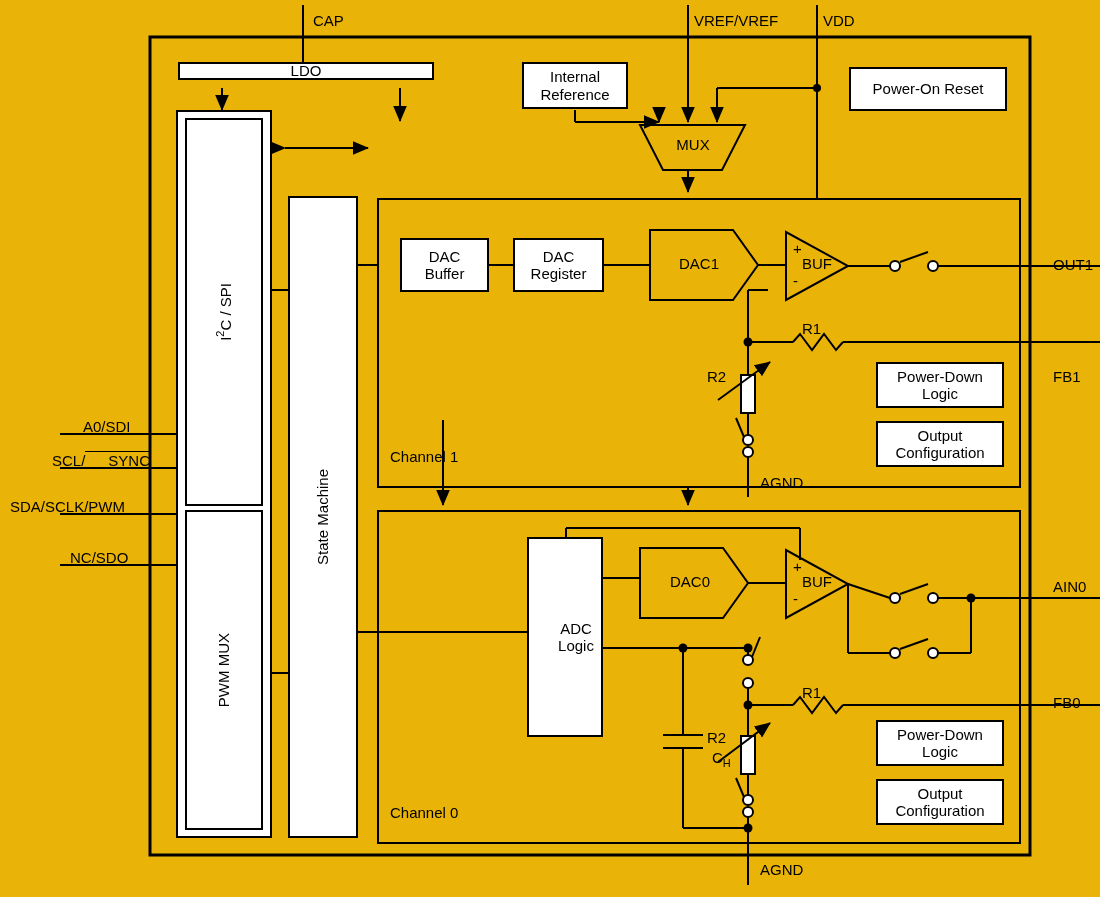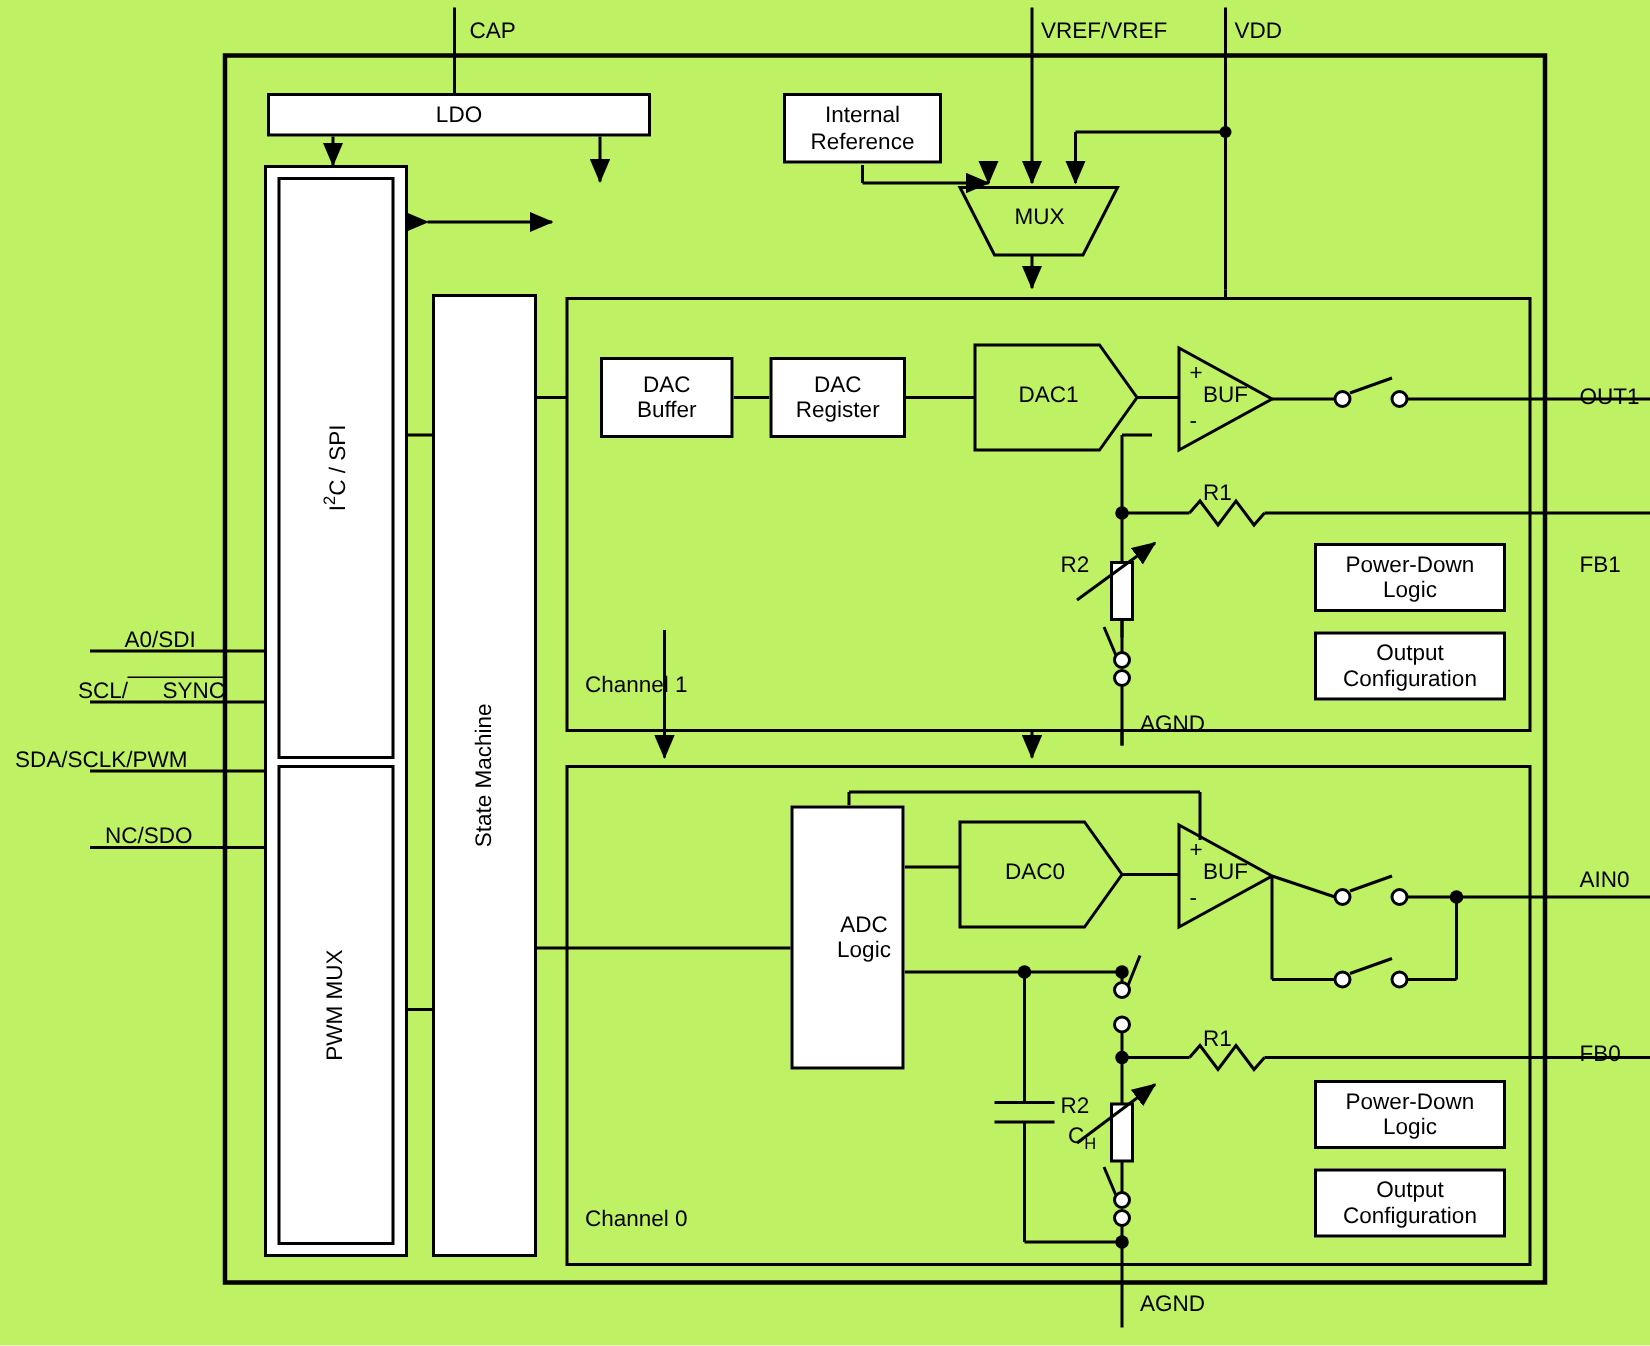--- a/index.html
+++ b/index.html
@@ -7,21 +7,21 @@
     padding: 0;
     background: #ffffff;
   }
   body {
     font-family: "Liberation Sans", sans-serif;
   }
   #canvas {
     position: relative;
     width: 1100px;
     height: 897px;
-    background: #bef264;
+    background: #eab308;
     overflow: hidden;
   }
   .lbl {
     position: absolute;
     font-size: 15px;
     color: #000;
     line-height: 1.15;
     white-space: pre;
     text-align: center;
   }
@@ -220,27 +220,30 @@
   <div class="lbl" style="left:10px;top:498px;"><span>SDA/SCLK/PWM</span></div>
   <div class="lbl" style="left:70px;top:549px;"><span>NC/SDO</span></div>
 
   <div class="lbl" style="left:1053px;top:256px;"><span>OUT1</span></div>
   <div class="lbl" style="left:1053px;top:332px;margin-top:36px;"><span>FB1</span></div>
   <div class="lbl" style="left:1053px;top:578px;"><span>AIN0</span></div>
   <div class="lbl" style="left:1053px;top:694px;"><span>FB0</span></div>
   <div class="lbl" style="left:760px;top:474px;"><span>AGND</span></div>
   <div class="lbl" style="left:760px;top:861px;"><span>AGND</span></div>
 
-  <div class="box" style="left:178px;top:62px;width:256px;height:29px;">
+  <div class="box" style="left:178px;top:62px;width:256px;height:18px;">
       <span>LDO</span>
     </div>
 
   <div class="box" style="left:522px;top:62px;width:106px;height:47px;white-space:pre-line;"><span>Internal
 Reference</span></div>
 
+  <div class="box" style="left:849px;top:67px;width:158px;height:44px;">
+      <span>Power-On Reset</span>
+    </div>
 
 
   <div class="lbl" style="left:663px;top:136px;width:60px;"><span>MUX</span></div>
 
   <div class="box" style="left:176px;top:110px;width:96px;height:728px;"></div>
   <div class="box" style="left:185px;top:118px;width:78px;height:388px;">
     <span class="vert"><span>I</span><span class="sup">2</span><span>C / SPI</span></span>
   </div>
   <div class="box" style="left:185px;top:510px;width:78px;height:320px;">
     <span class="vert">PWM MUX</span>
@@ -263,21 +266,21 @@
   <div class="lbl" style="left:793px;top:272px;"><span>-</span></div>
 
   <div class="box" style="left:876px;top:362px;width:128px;height:46px;white-space:pre-line;"><span>Power-Down
 Logic</span></div>
   <div class="box" style="left:876px;top:421px;width:128px;height:46px;white-space:pre-line;"><span>Output
 Configuration</span></div>
 
   <div class="lbl" style="left:802px;top:320px;"><span>R1</span></div>
   <div class="lbl" style="left:707px;top:368px;"><span>R2</span></div>
 
-  <div class="box" style="left:527px;top:537px;width:76px;height:176px;white-space:pre-line;padding-left:22px;"><span>ADC
+  <div class="box" style="left:527px;top:537px;width:76px;height:200px;white-space:pre-line;padding-left:22px;"><span>ADC
 Logic</span></div>
   <div class="lbl" style="left:650px;top:573px;width:80px;"><span>DAC0</span></div>
   <div class="lbl" style="left:794px;top:573px;width:46px;"><span>BUF</span></div>
   <div class="lbl" style="left:793px;top:558px;"><span>+</span></div>
   <div class="lbl" style="left:793px;top:590px;"><span>-</span></div>
 
   <div class="box" style="left:876px;top:720px;width:128px;height:46px;white-space:pre-line;"><span>Power-Down
 Logic</span></div>
   <div class="box" style="left:876px;top:779px;width:128px;height:46px;white-space:pre-line;"><span>Output
 Configuration</span></div>

